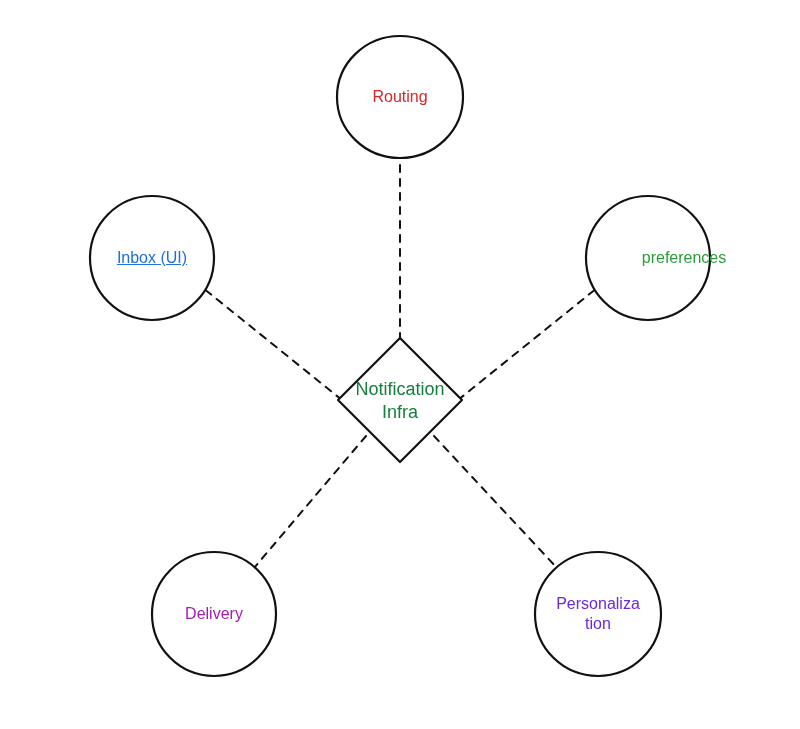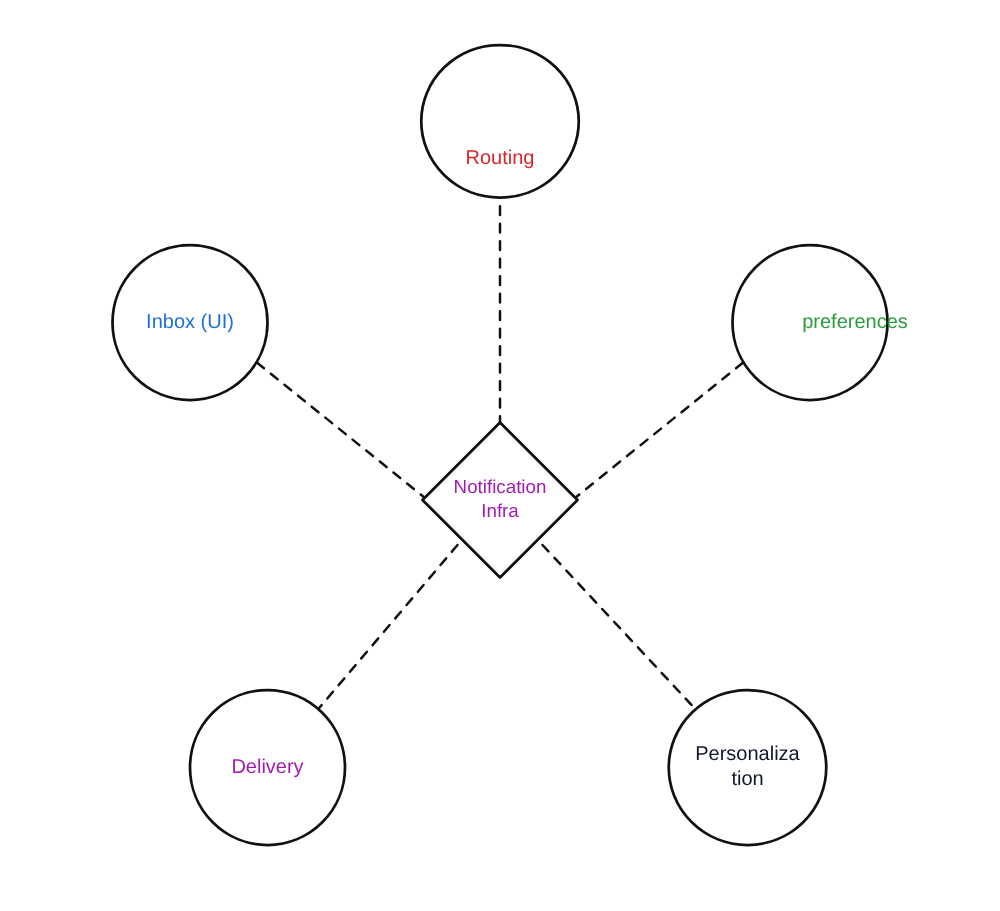--- a/index.html
+++ b/index.html
@@ -23,22 +23,22 @@
   .node-label {
     position: absolute;
     font-size: 16px;
     text-align: center;
     line-height: 1.25;
     transform: translate(-50%, -50%);
     white-space: pre-line;
     font-weight: 500;
   }
   .center-label {
-    color: #a21caf;
-    font-size: 15px;
+    color: #15803d;
+    font-size: 18px;
   }
 </style>
 </head>
 <body>
 
 <div class="canvas">
 
   <svg width="800" height="729" viewBox="0 0 800 729">
 
     <g stroke="#111" stroke-width="2" stroke-dasharray="7 7" fill="none" stroke-linecap="round">
@@ -68,24 +68,24 @@
 
       <ellipse cx="214" cy="614" rx="62" ry="62"></ellipse>
 
       <ellipse cx="152" cy="258" rx="62" ry="62"></ellipse>
     </g>
   </svg>
 
   <div class="node-label center-label" style="left:400px; top:400px;">Notification
 Infra</div>
 
-  <div class="node-label" style="left: 400px; top: 97px; color: rgb(214, 40, 40); margin-top: 30px;">Routing</div>
+  <div class="node-label" style="left: 400px; top: 97px; color: rgb(214, 40, 40);">Routing</div>
 
   <div class="node-label" style="left: 648px; top: 258px; color: rgb(42, 157, 58); margin-left: 36px;">preferences</div>
 
-  <div class="node-label" style="left: 598px; top: 614px; color: #0f172a;">Personaliza
+  <div class="node-label" style="left: 598px; top: 614px; color: #6d28d9;">Personaliza
 tion</div>
 
   <div class="node-label" style="left: 214px; top: 614px; color: #a21caf;">Delivery</div>
 
-  <div class="node-label" style="left: 152px; top: 258px; color: rgb(30, 111, 217);">Inbox (UI)</div>
+  <div class="node-label" style="left: 152px; top: 258px; color: rgb(30, 111, 217); text-decoration: underline;">Inbox (UI)</div>
 
 </div>
 
 </body></html>

